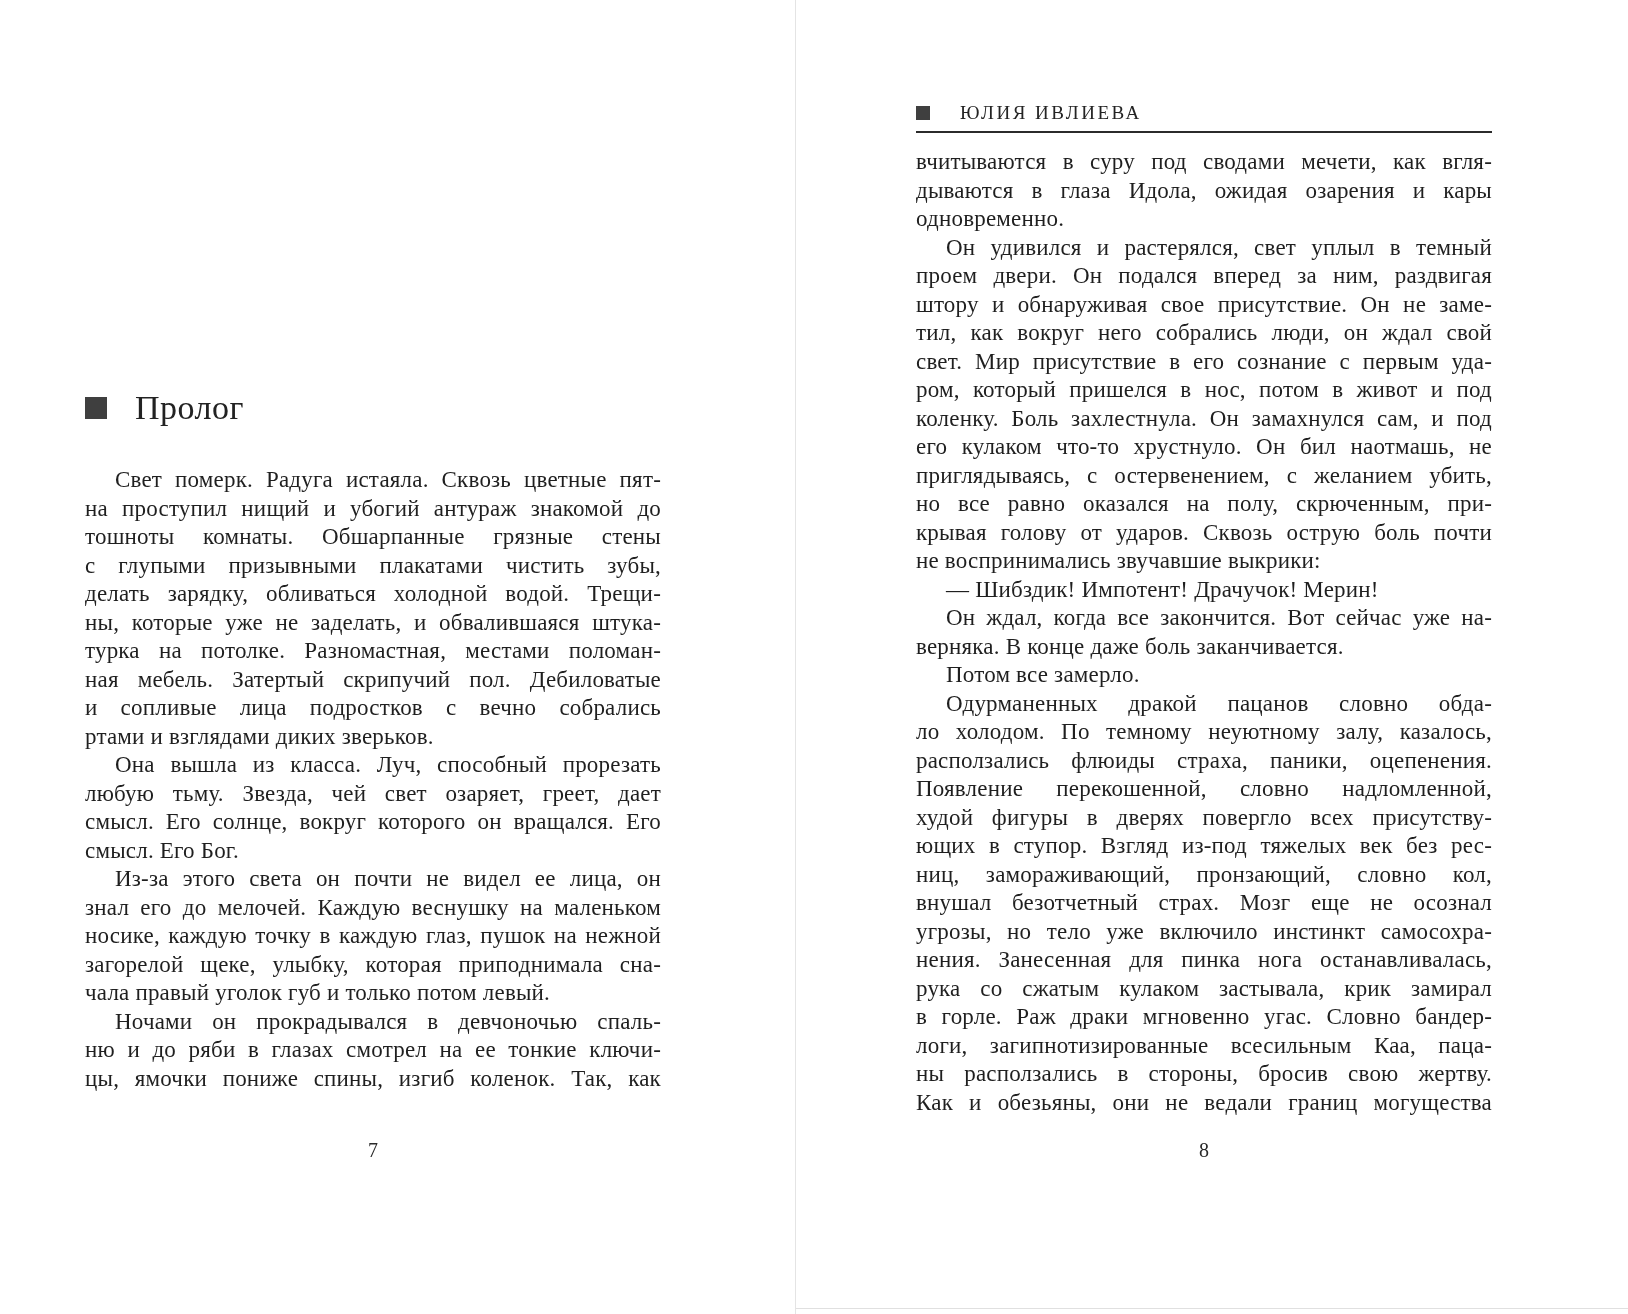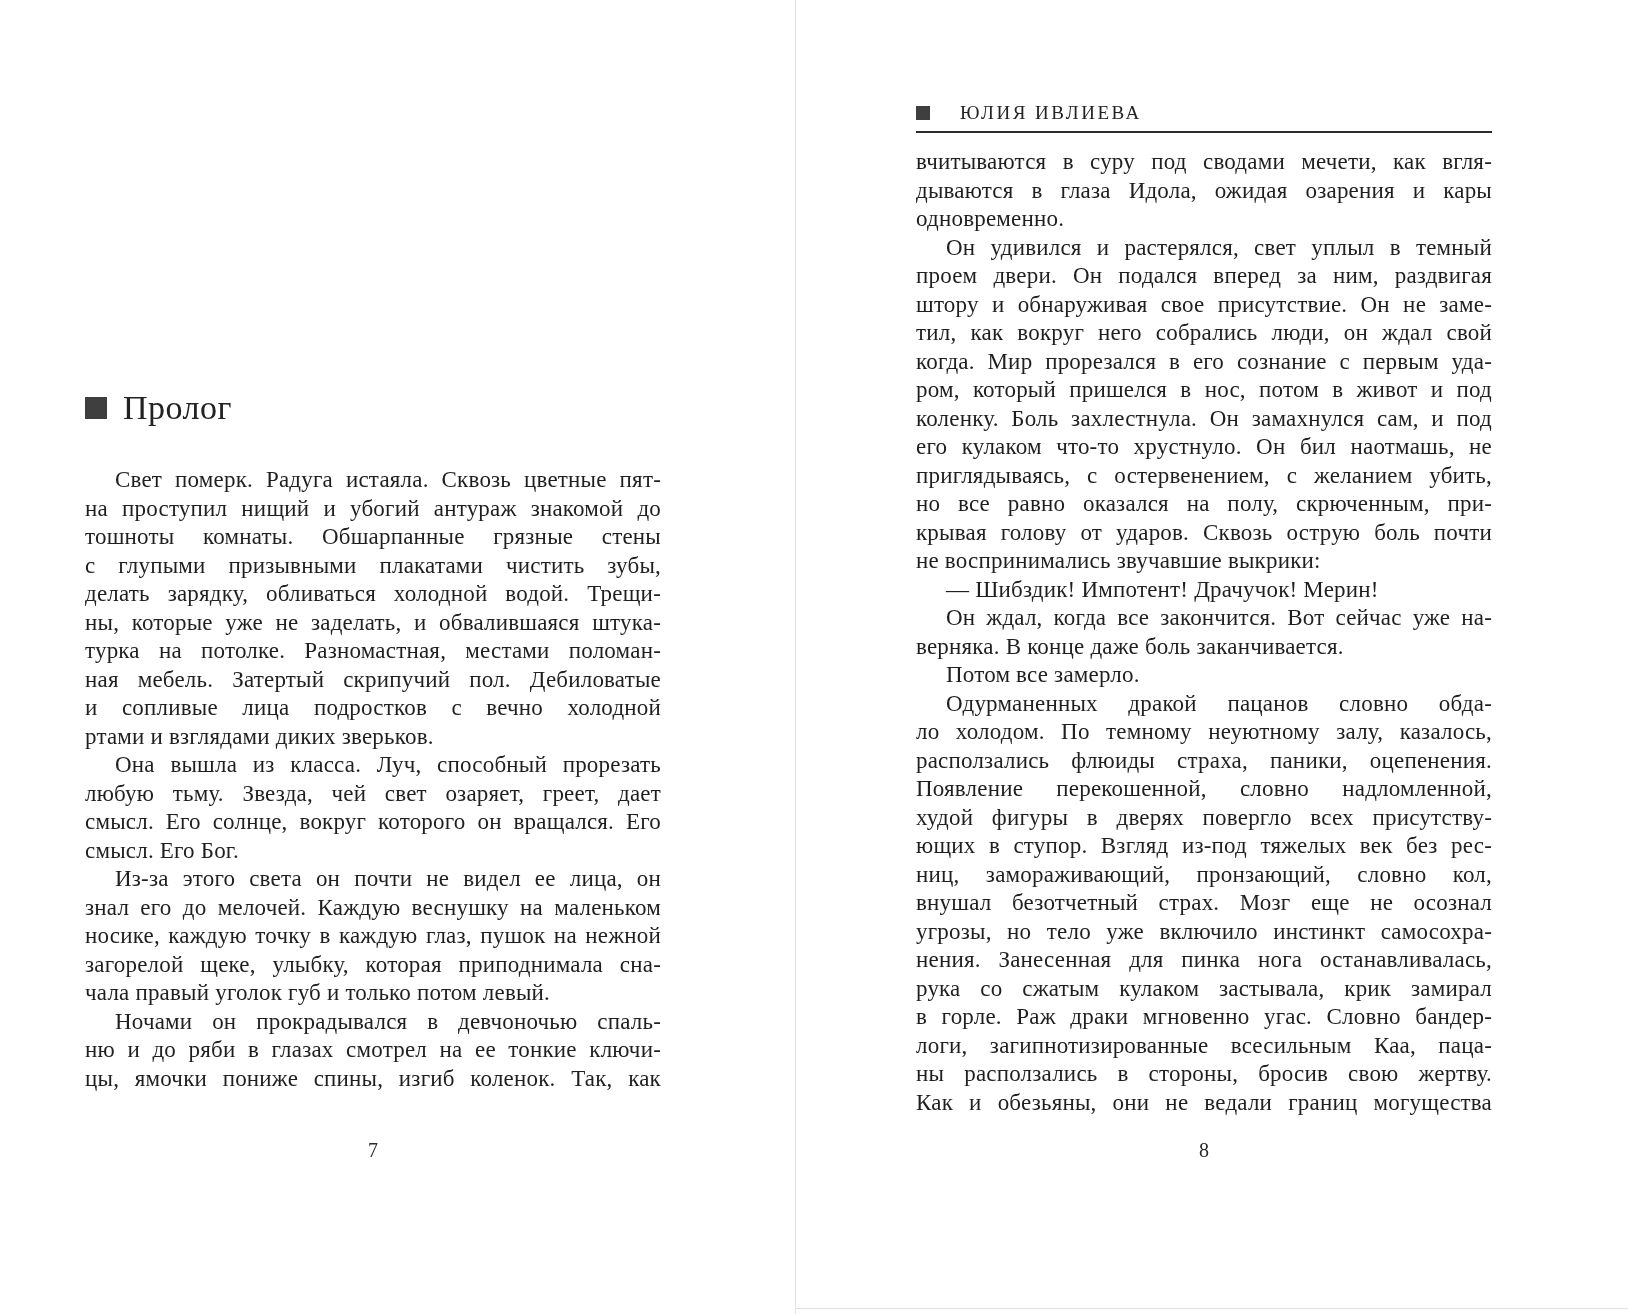--- a/index.html
+++ b/index.html
@@ -45,21 +45,21 @@
   .page.left  { left: 85px; }
   .page.right { left: 916px; }
 
   
   .chapter-heading {
     position: absolute;
     top: 390px;
     left: 0;
     display: flex;
     align-items: center;
-    gap: 16px;
+    gap: 28px;
   }
   .square {
     display: inline-block;
     background: #3f3f3f;
     flex: 0 0 auto;
   }
   .square.big   { width: 22px; height: 22px; }
   .square.small { width: 14px; height: 14px; }
   .chapter-title {
     font-size: 34px;
@@ -135,21 +135,21 @@
     <div class="body-text">
         <div class="para">
           <div class="line first">Свет померк. Радуга истаяла. Сквозь цветные пят-</div>
           <div class="line">на проступил нищий и убогий антураж знакомой до</div>
           <div class="line">тошноты комнаты. Обшарпанные грязные стены</div>
           <div class="line">с глупыми призывными плакатами чистить зубы,</div>
           <div class="line">делать зарядку, обливаться холодной водой. Трещи-</div>
           <div class="line">ны, которые уже не заделать, и обвалившаяся штука-</div>
           <div class="line">турка на потолке. Разномастная, местами поломан-</div>
           <div class="line">ная мебель. Затертый скрипучий пол. Дебиловатые</div>
-          <div class="line">и сопливые лица подростков с вечно холодной</div>
+          <div class="line">и сопливые лица подростков с вечно собрались</div>
           <div class="line last">ртами и взглядами диких зверьков.</div>
         </div>
         <div class="para">
           <div class="line first">Она вышла из класса. Луч, способный прорезать</div>
           <div class="line">любую тьму. Звезда, чей свет озаряет, греет, дает</div>
           <div class="line">смысл. Его солнце, вокруг которого он вращался. Его</div>
           <div class="line last">смысл. Его Бог.</div>
         </div>
         <div class="para">
           <div class="line first">Из-за этого света он почти не видел ее лица, он</div>
@@ -177,21 +177,21 @@
         <div class="para">
           <div class="line">вчитываются в суру под сводами мечети, как вгля-</div>
           <div class="line">дываются в глаза Идола, ожидая озарения и кары</div>
           <div class="line last">одновременно.</div>
         </div>
         <div class="para">
           <div class="line first">Он удивился и растерялся, свет уплыл в темный</div>
           <div class="line">проем двери. Он подался вперед за ним, раздвигая</div>
           <div class="line">штору и обнаруживая свое присутствие. Он не заме-</div>
           <div class="line">тил, как вокруг него собрались люди, он ждал свой</div>
-          <div class="line">когда. Мир прорезался в его сознание с первым уда-</div>
+          <div class="line">свет. Мир присутствие в его сознание с первым уда-</div>
           <div class="line">ром, который пришелся в нос, потом в живот и под</div>
           <div class="line">коленку. Боль захлестнула. Он замахнулся сам, и под</div>
           <div class="line">его кулаком что-то хрустнуло. Он бил наотмашь, не</div>
           <div class="line">приглядываясь, с остервенением, с желанием убить,</div>
           <div class="line">но все равно оказался на полу, скрюченным, при-</div>
           <div class="line">крывая голову от ударов. Сквозь острую боль почти</div>
           <div class="line last">не воспринимались звучавшие выкрики:</div>
         </div>
         <div class="para">
           <div class="line first last">— Шибздик! Импотент! Драчучок! Мерин!</div>

